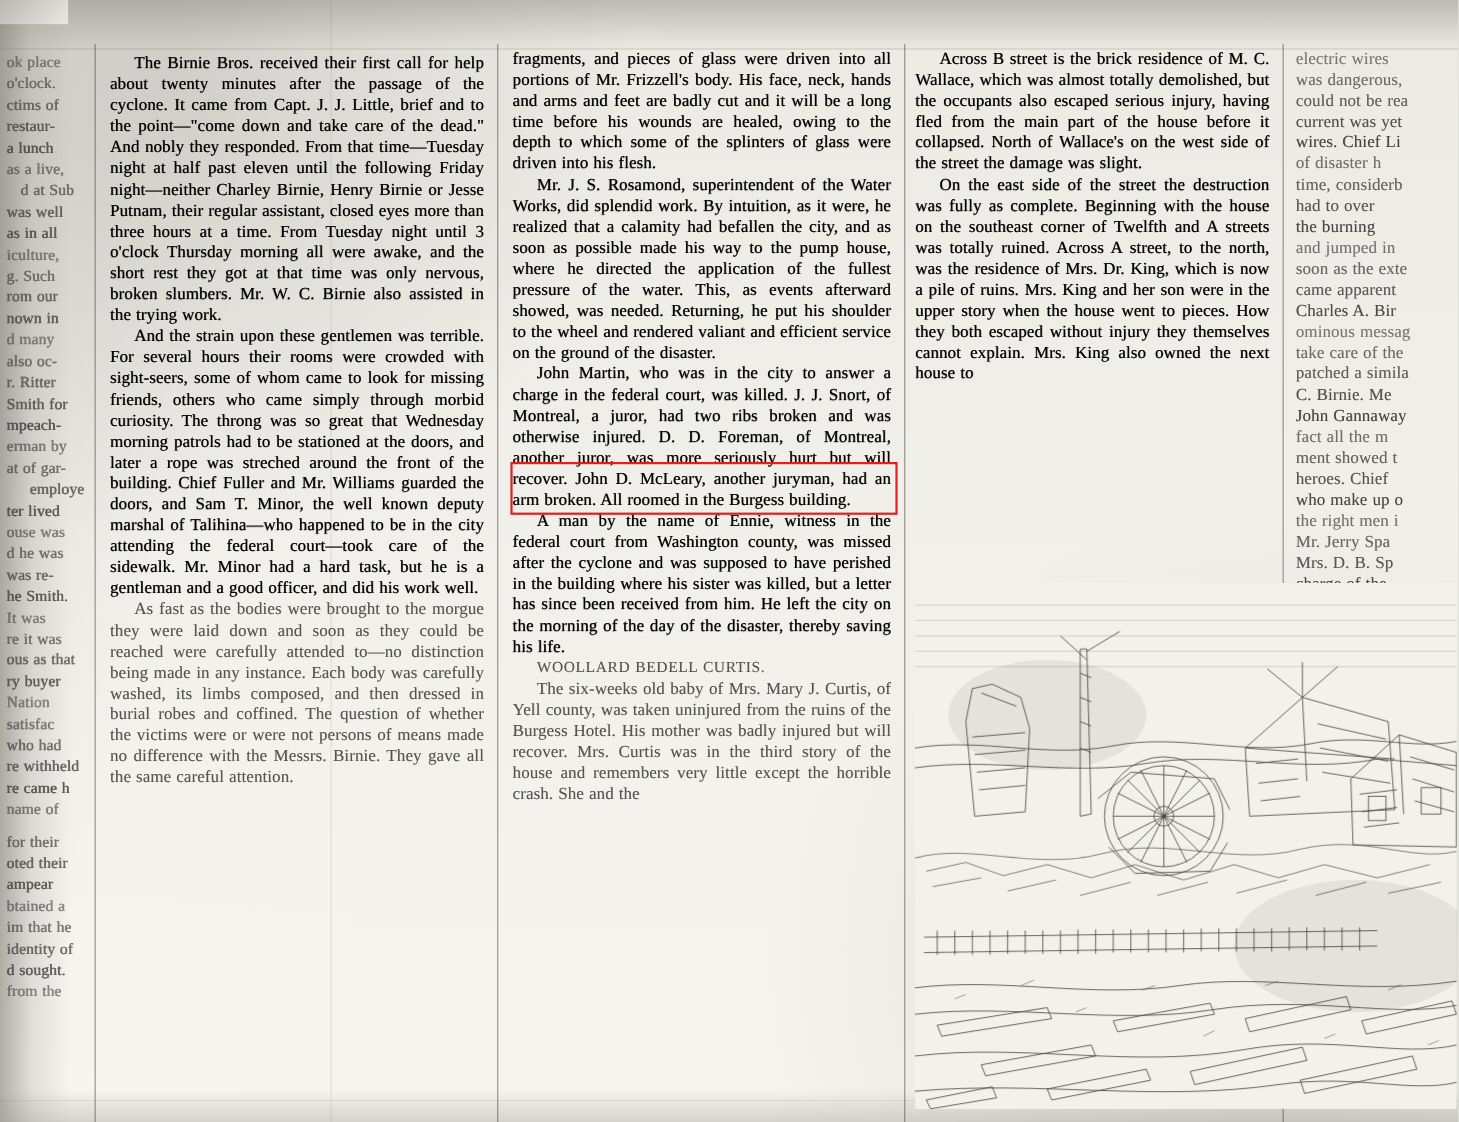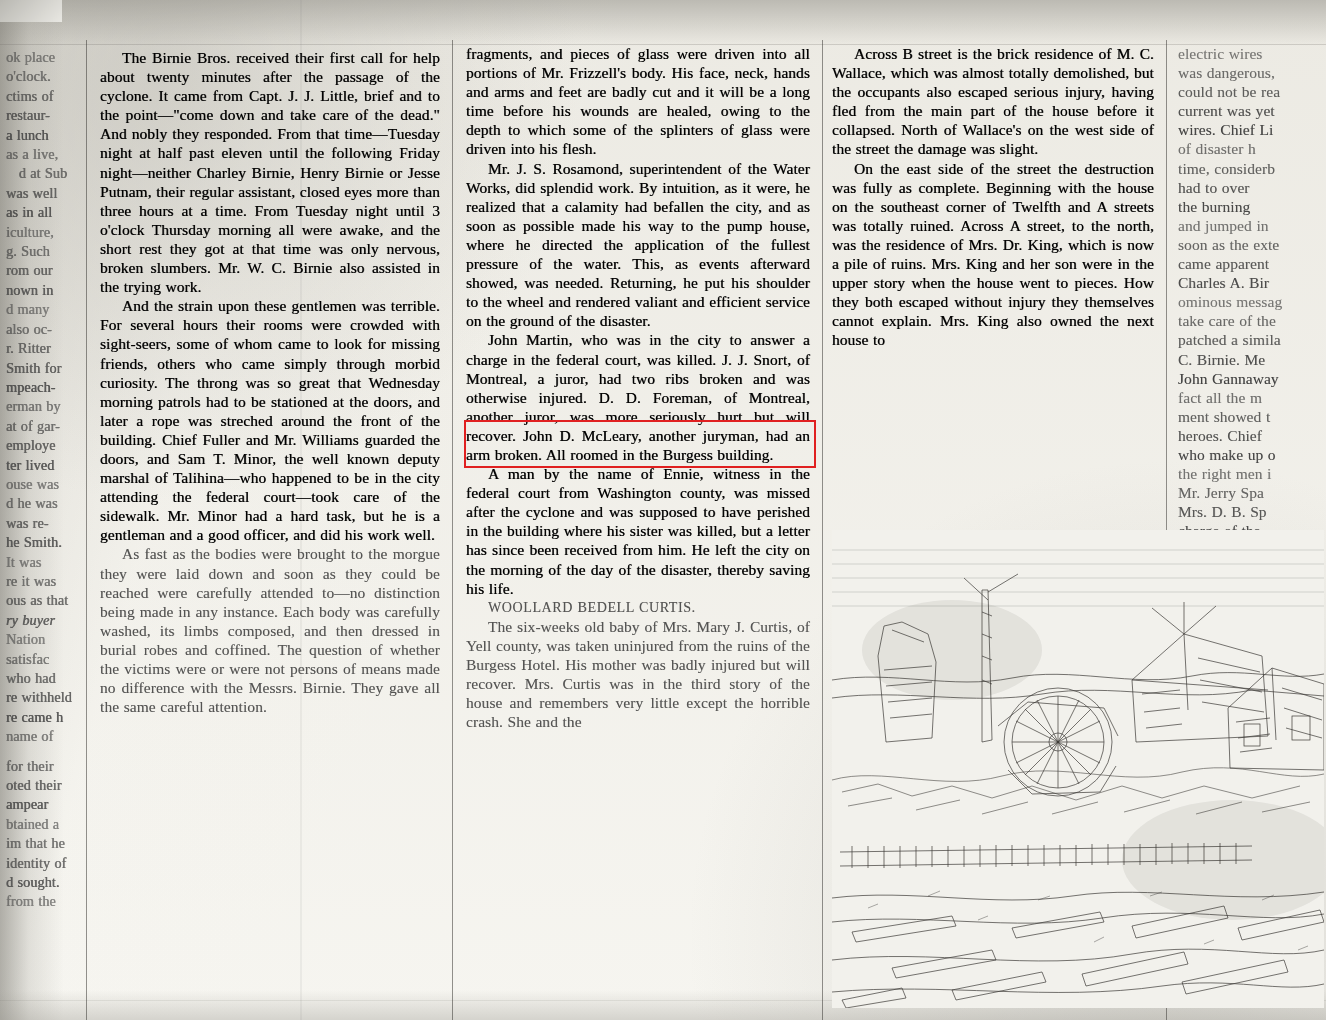--- a/index.html
+++ b/index.html
@@ -145,30 +145,30 @@
       <p class="noindent veryfaint" style="opacity: 0.72;">g. Such</p>
       <p class="noindent veryfaint" style="opacity: 0.79;">rom our</p>
       <p class="noindent veryfaint" style="opacity: 0.86;">nown in</p>
       <p class="noindent veryfaint" style="opacity: 0.63;">d many</p>
       <p class="noindent veryfaint" style="opacity: 0.7;">also oc-</p>
       <p class="noindent veryfaint" style="opacity: 0.77;">r. Ritter</p>
       <p class="noindent veryfaint" style="opacity: 0.84;">Smith for</p>
       <p class="noindent veryfaint" style="opacity: 0.91;">mpeach-</p>
       <p class="noindent veryfaint" style="opacity: 0.68;">erman by</p>
       <p class="noindent veryfaint" style="opacity: 0.75;">at of gar-</p>
-      <p class="noindent veryfaint" style="opacity: 0.82;">employe</p>
+      <p class="noindent veryfaint" style="opacity: 0.82; margin-left: 21px;">employe</p>
       <p class="noindent veryfaint" style="opacity: 0.89;">ter lived</p>
       <p class="noindent veryfaint" style="opacity: 0.66;">ouse was</p>
       <p class="noindent veryfaint" style="opacity: 0.73;">d he was</p>
       <p class="noindent veryfaint" style="opacity: 0.8;">was re-</p>
       <p class="noindent veryfaint" style="opacity: 0.87;">he Smith.</p>
       <p class="noindent veryfaint" style="opacity: 0.64;">It was</p>
       <p class="noindent veryfaint" style="opacity: 0.71;">re it was</p>
       <p class="noindent veryfaint" style="opacity: 0.78;">ous as that</p>
-      <p class="noindent veryfaint" style="opacity: 0.85; font-style: italic;">ry buyer</p>
+      <p class="noindent veryfaint" style="opacity: 0.85;">ry buyer</p>
       <p class="noindent veryfaint" style="opacity: 0.62;">Nation</p>
       <p class="noindent veryfaint" style="opacity: 0.69;">satisfac</p>
       <p class="noindent veryfaint" style="opacity: 0.76;">who had</p>
       <p class="noindent veryfaint" style="opacity: 0.83;">re withheld</p>
       <p class="noindent veryfaint" style="opacity: 0.9;">re came h</p>
       <p class="noindent veryfaint" style="opacity: 0.67;">name of</p>
       <p class="noindent veryfaint" style="opacity: 0.74; margin-top: 10px;">for their</p>
       <p class="noindent veryfaint" style="opacity: 0.81;">oted their</p>
       <p class="noindent veryfaint" style="opacity: 0.88;">ampear</p>
       <p class="noindent veryfaint" style="opacity: 0.65;">btained a</p>

